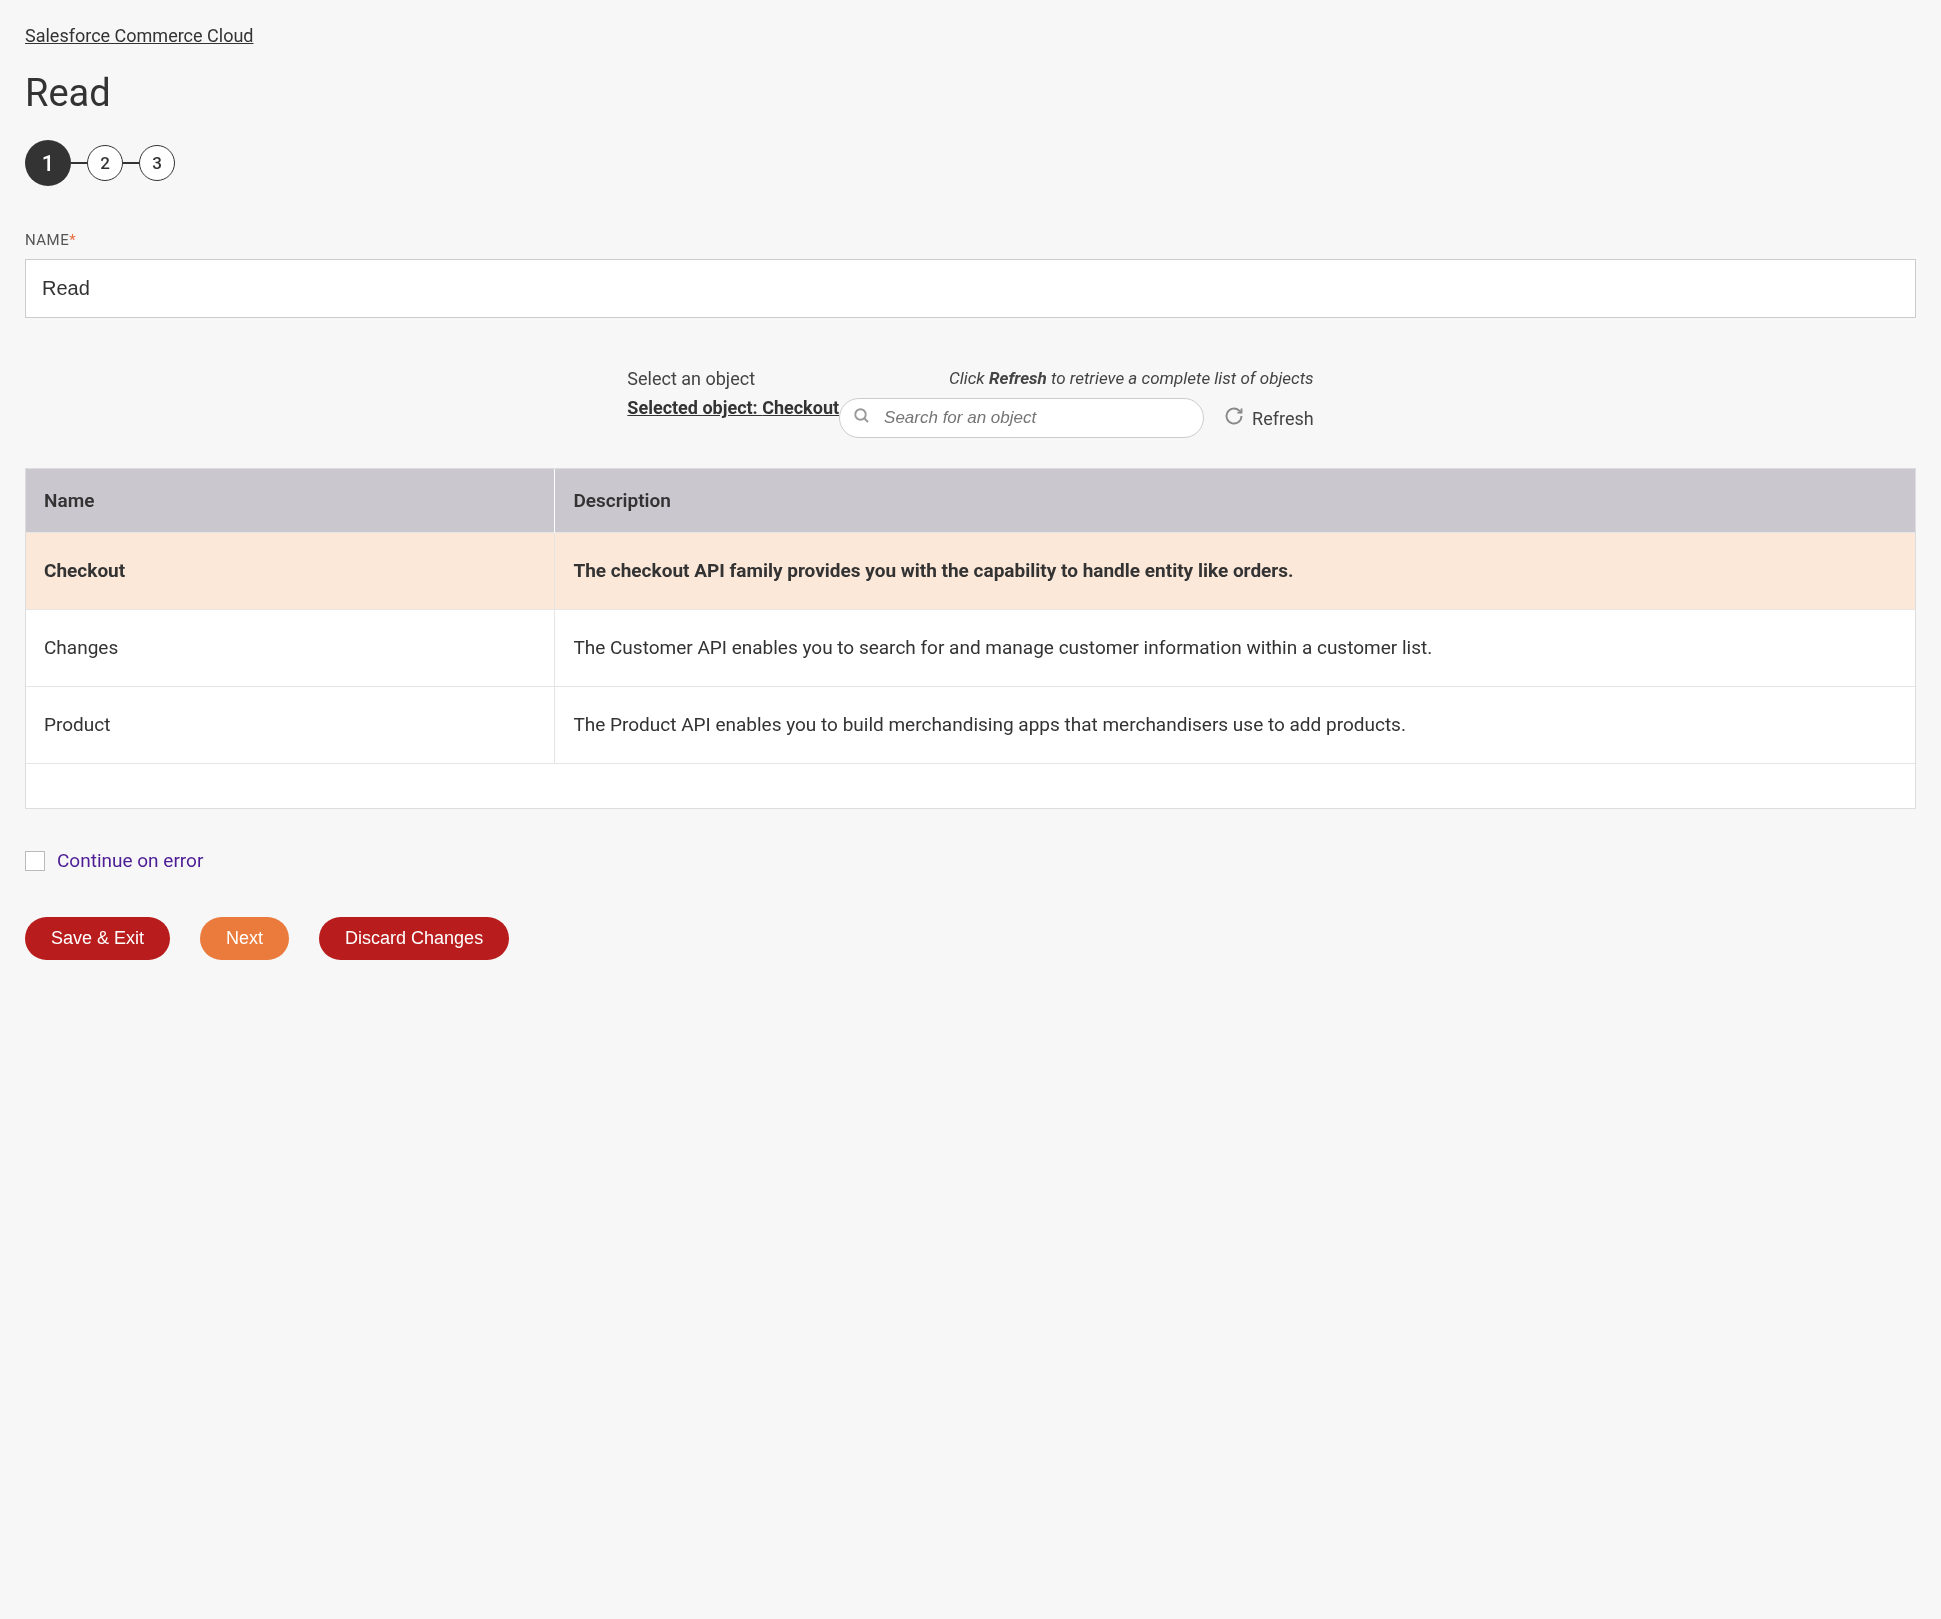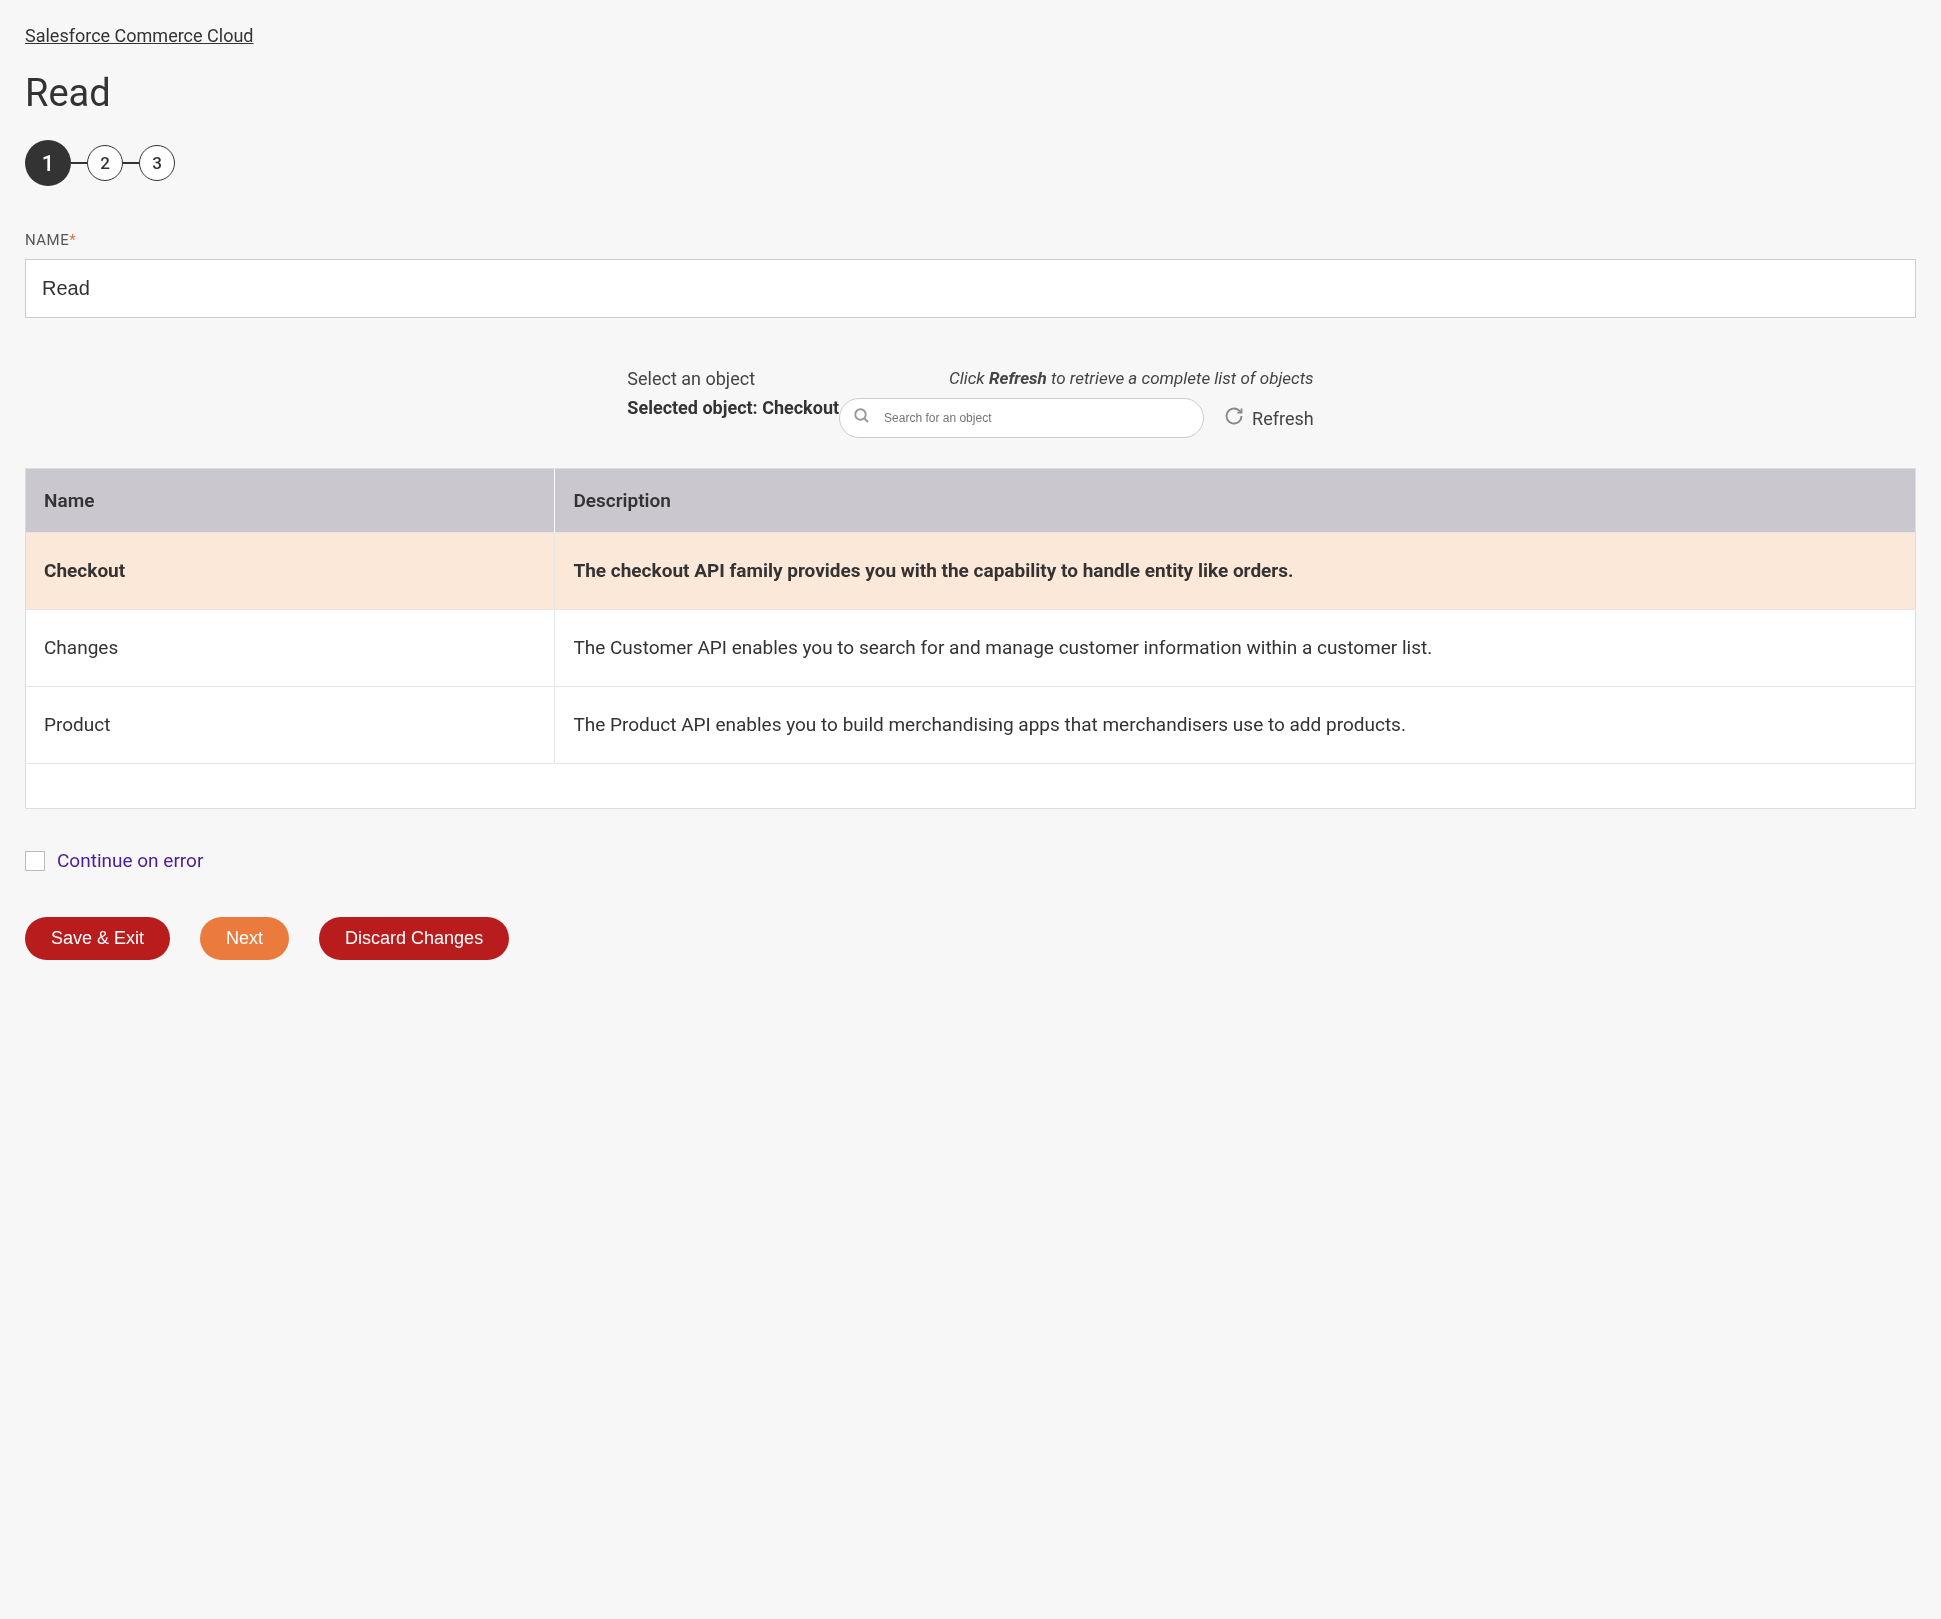--- a/index.html
+++ b/index.html
@@ -83,20 +83,21 @@
     }
     .section-left {
       font-size: 18px;
       color: #444;
     }
     .selected-line {
       font-size: 18px;
       font-weight: 700;
       color: #333;
       margin-top: 8px;
+      text-decoration: underline;
     }
     .hint-text {
       font-size: 17px;
       font-style: italic;
       color: #444;
       text-align: right;
       margin-bottom: 10px;
     }
     .hint-text strong {
       font-weight: 700;
@@ -109,21 +110,22 @@
     .search-wrap {
       position: relative;
     }
     .search-input {
       width: 365px;
       height: 40px;
       border-radius: 20px;
       border: 1px solid #ccc;
       background: #fff;
       padding: 0 16px 0 44px;
-      font-size: 12px;
+      font-size: 17px;
+      font-style: italic;
       color: #888;
     }
     .search-icon {
       position: absolute;
       left: 14px;
       top: 50%;
       transform: translateY(-50%);
       color: #999;
     }
     .refresh-link {

